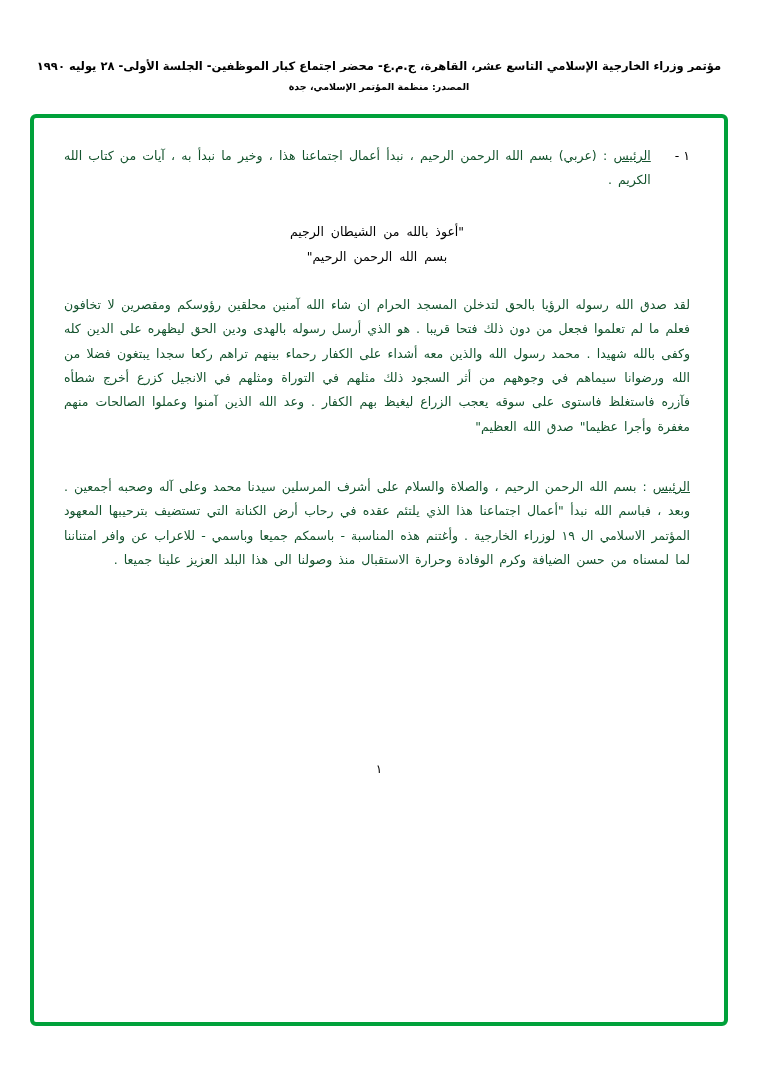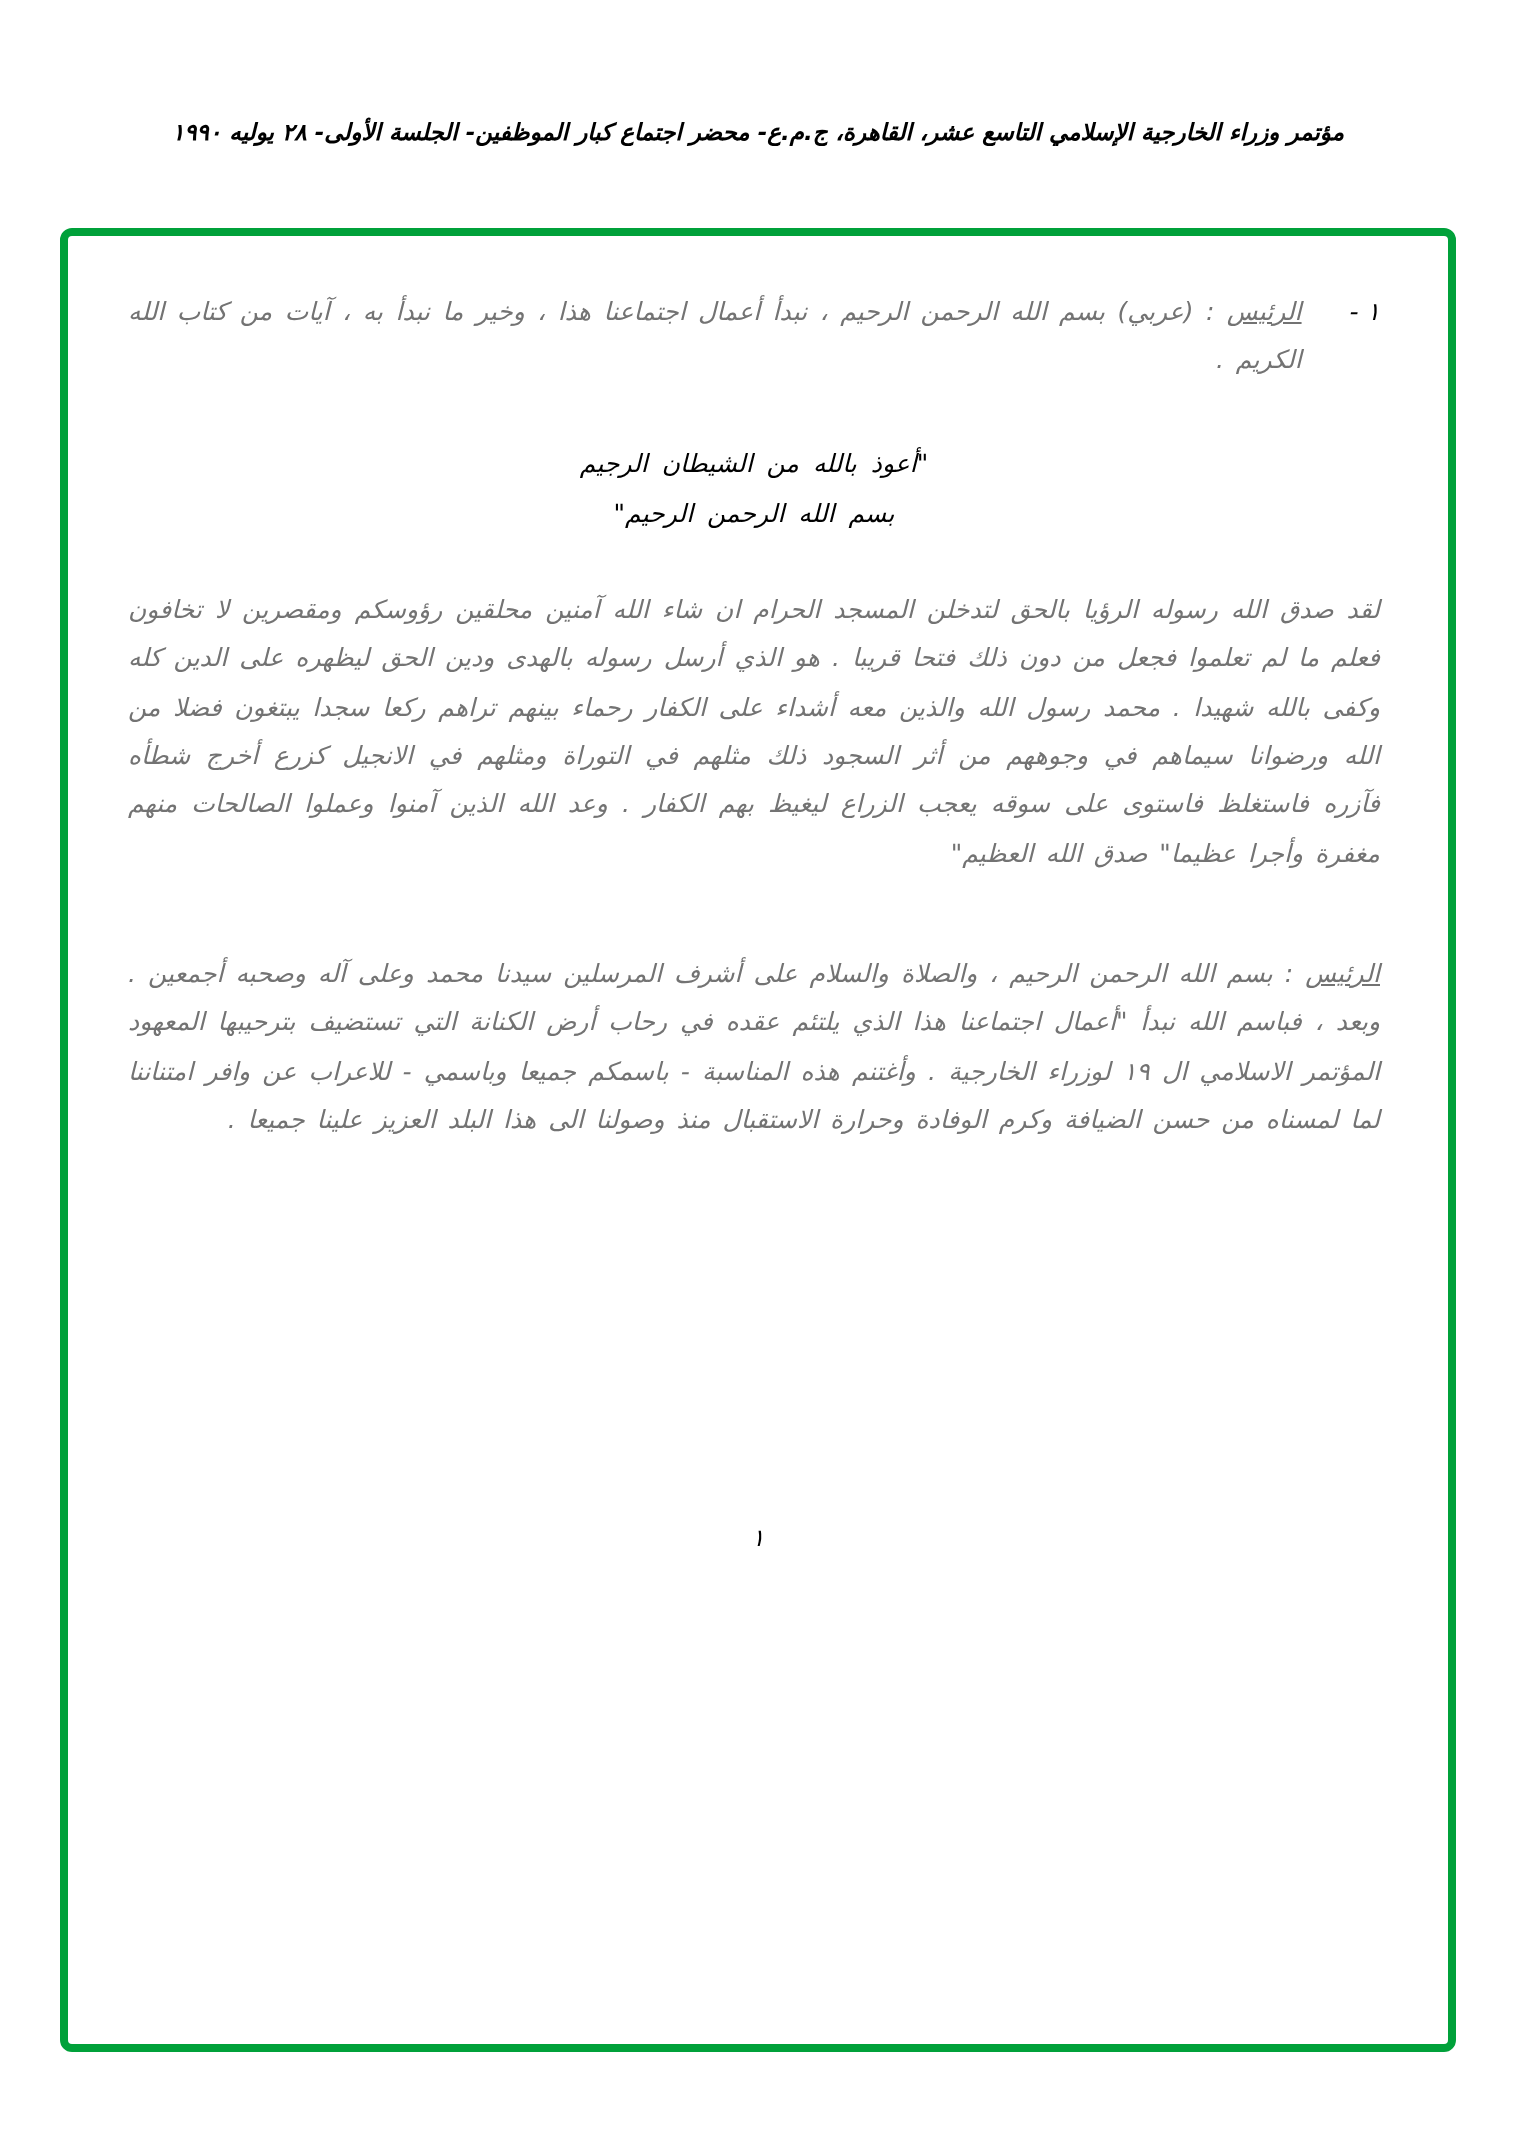--- a/index.html
+++ b/index.html
@@ -14,21 +14,20 @@
     font-family: "DejaVu Sans", "Liberation Sans", sans-serif;
     color: #000000;
     overflow: hidden;
   }
 
   .page {
     position: relative;
     width: 758px;
     height: 792px;
     box-sizing: border-box;
-    font-style: italic;
   }
 
   
   .header {
     position: absolute;
     top: 58px;
     left: 0;
     width: 758px;
     text-align: center;
   }
@@ -75,21 +74,21 @@
     display: block;
     margin-bottom: 16px;
   }
   .para {
     font-size: 12.5px;
     line-height: 1.95;
     text-align: justify;
     text-align-last: right;
     word-spacing: 2px;
     letter-spacing: 0.4px;
-    color: #737373;
+    color: #14532d;
     direction: rtl;
     white-space: pre-wrap;
   }
   .para.justified {
     text-align: justify;
   }
 
   
   .item-row {
     display: flex;
@@ -138,20 +137,21 @@
     color: #000;
   }
 </style>
 </head>
 <body>
 
 <div class="page">
 
   <div class="header">
     <div class="header-line">مؤتمر وزراء الخارجية الإسلامي التاسع عشر، القاهرة، ج.م.ع- محضر اجتماع كبار الموظفين- الجلسة الأولى- ٢٨ يوليه ١٩٩٠</div>
+    <div class="header-source">المصدر: منظمة المؤتمر الإسلامي، جدة</div>
   </div>
 
   <div class="frame">
     <div class="content">
 
       <div class="block item-row">
         <div class="item-num">١ -</div>
         <div class="item-body">
           <div class="para"><span class="speaker">الرئيس</span><span> : </span><span>(عربي)</span> <span>بسم الله الرحمن الرحيم ، نبدأ أعمال اجتماعنا هذا ، وخير ما نبدأ به ، آيات من كتاب الله الكريم .</span></div>
         </div>

